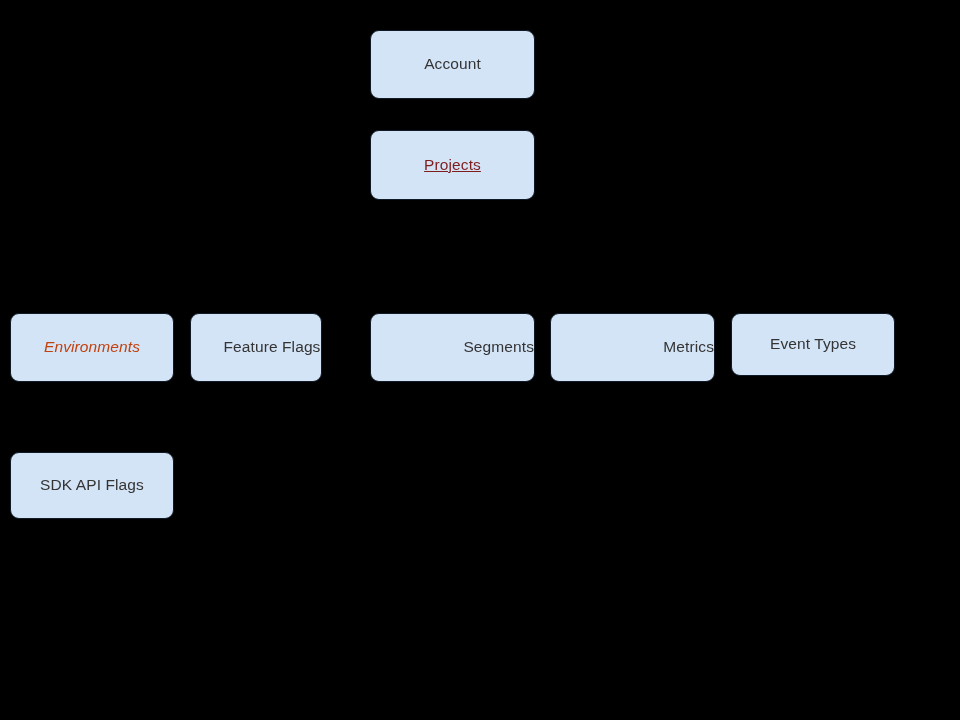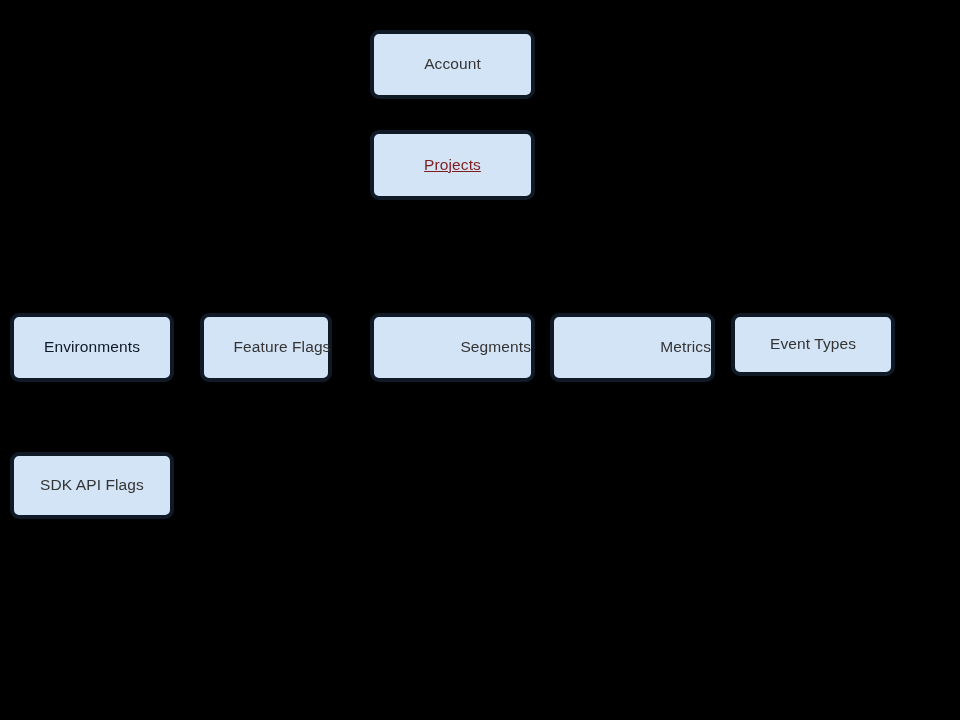--- a/index.html
+++ b/index.html
@@ -23,21 +23,21 @@
     left: 0;
     top: 0;
     width: 960px;
     height: 720px;
     pointer-events: none;
   }
   .node {
     position: absolute;
     box-sizing: border-box;
     background: #d4e4f7;
-    border: 4px solid #1d4ed8;
+    border: 1px solid #1d4ed8;
     border-radius: 9px;
     display: flex;
     align-items: center;
     justify-content: center;
     box-shadow: 0 1px 0 rgba(0,0,0,0.55);
   }
   .node-label {
     font-family: "Liberation Sans", sans-serif;
     font-size: 15.5px;
     line-height: 1.2;
@@ -66,23 +66,23 @@
   </svg>
 
   <div id="nodes">
       <div class="node" style="left: 370px; top: 30px; width: 165px; height: 69px; background: rgb(212, 228, 247); border-color: rgb(15, 26, 38); border-radius: 9px;">
         <span class="node-label" style="color: rgb(52, 52, 52);">Account</span>
       </div>
       <div class="node" style="left: 370px; top: 130px; width: 165px; height: 70px; background: rgb(212, 228, 247); border-color: rgb(15, 26, 38); border-radius: 9px;">
         <span class="node-label" style="color: #7f1d1d; text-decoration: underline;">Projects</span>
       </div>
       <div class="node" style="left: 10px; top: 313px; width: 164px; height: 69px; background: rgb(212, 228, 247); border-color: rgb(15, 26, 38); border-radius: 9px;">
-        <span class="node-label" style="color: #0f172a;">Environments</span>
+        <span class="node-label" style="color: #c2410c; font-style: italic;">Environments</span>
       </div>
-      <div class="node" style="left: 200px; top: 313px; width: 132px; height: 69px; background: rgb(212, 228, 247); border-color: rgb(15, 26, 38); border-radius: 9px; padding-left: 32px;">
+      <div class="node" style="left: 190px; top: 313px; width: 132px; height: 69px; background: rgb(212, 228, 247); border-color: rgb(15, 26, 38); border-radius: 9px; padding-left: 32px;">
         <span class="node-label" style="color: rgb(52, 52, 52);">Feature Flags</span>
       </div>
       <div class="node" style="left: 370px; top: 313px; width: 165px; height: 69px; background: rgb(212, 228, 247); border-color: rgb(15, 26, 38); border-radius: 9px; justify-content: flex-end;">
         <span class="node-label" style="color: rgb(52, 52, 52);">Segments</span>
       </div>
       <div class="node" style="left: 550px; top: 313px; width: 165px; height: 69px; background: rgb(212, 228, 247); border-color: rgb(15, 26, 38); border-radius: 9px; justify-content: flex-end;">
         <span class="node-label" style="color: rgb(52, 52, 52);">Metrics</span>
       </div>
       <div class="node" style="left: 731px; top: 313px; width: 164px; height: 63px; background: rgb(212, 228, 247); border-color: rgb(15, 26, 38); border-radius: 9px;">
         <span class="node-label" style="color: rgb(52, 52, 52);">Event Types</span>

